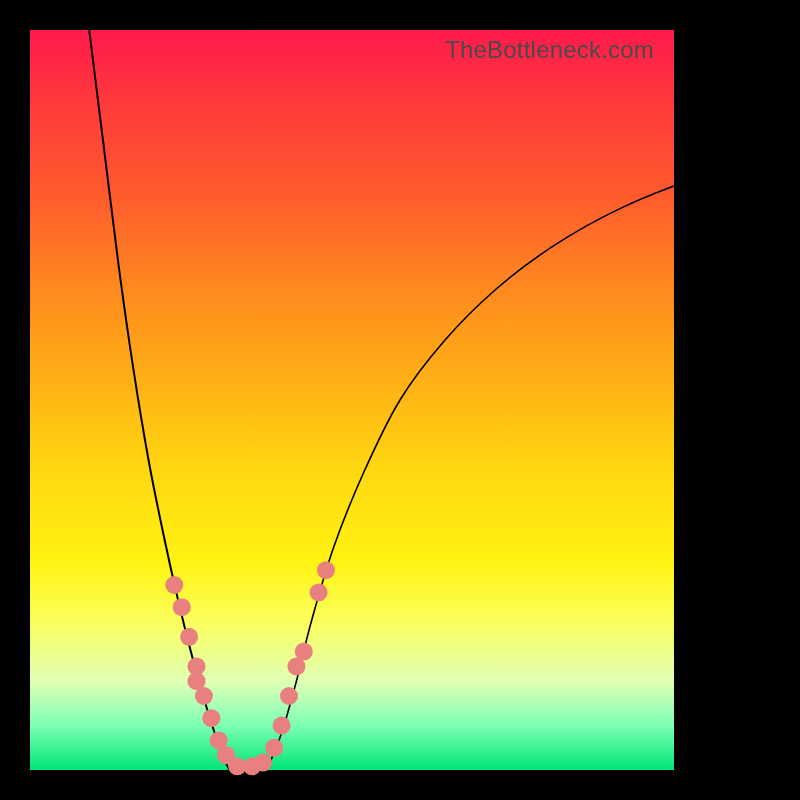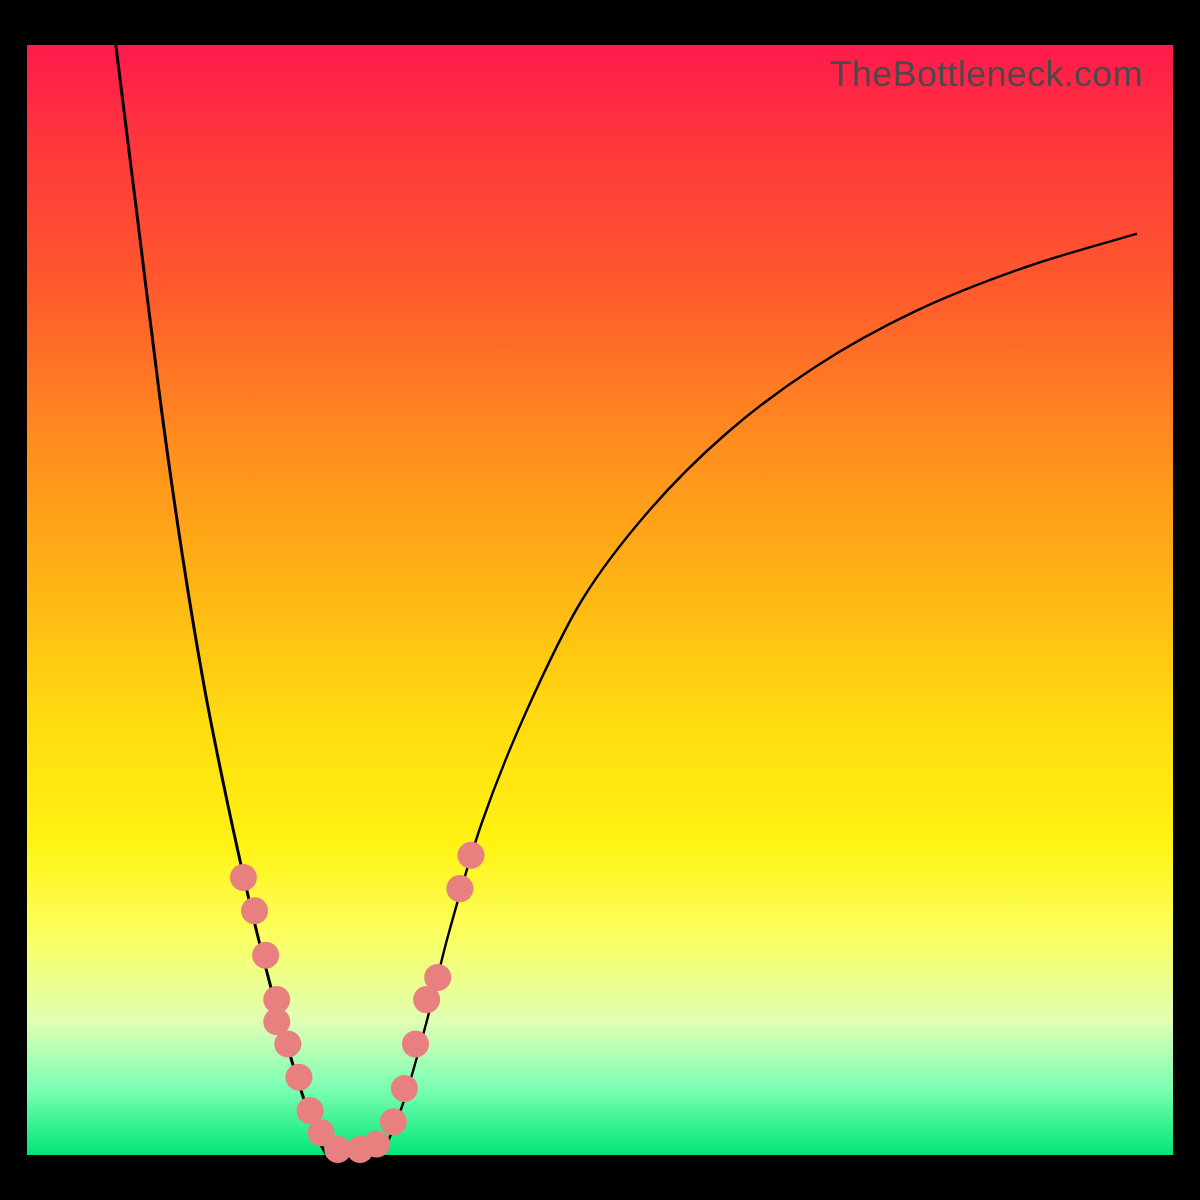--- a/index.html
+++ b/index.html
@@ -5,23 +5,23 @@
   * { margin: 0; padding: 0; box-sizing: border-box; }
   html, body { width: 800px; height: 800px; overflow: hidden; background: #000; }
   .frame {
     position: relative;
     width: 800px;
     height: 800px;
     background: #000;
   }
   .plot-area {
     position: absolute;
-    left: 18px;
+    left: 30px;
     top: 30px;
-    width: 764px;
+    width: 644px;
     height: 740px;
     background: linear-gradient(to bottom,
       #ff1a4c 0%,
       #ff3a3a 10%,
       #ff5a2d 22%,
       #ff8a1f 35%,
       #ffb215 48%,
       #ffd910 60%,
       #fff312 72%,
       #fbff5e 80%,

